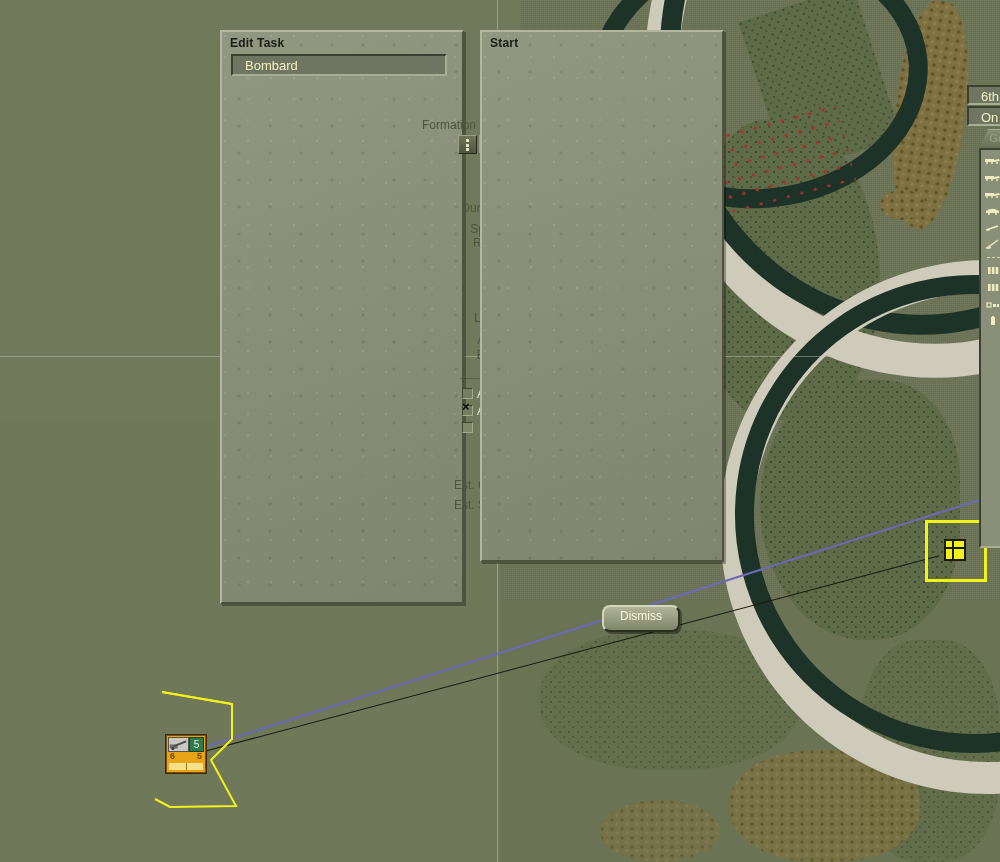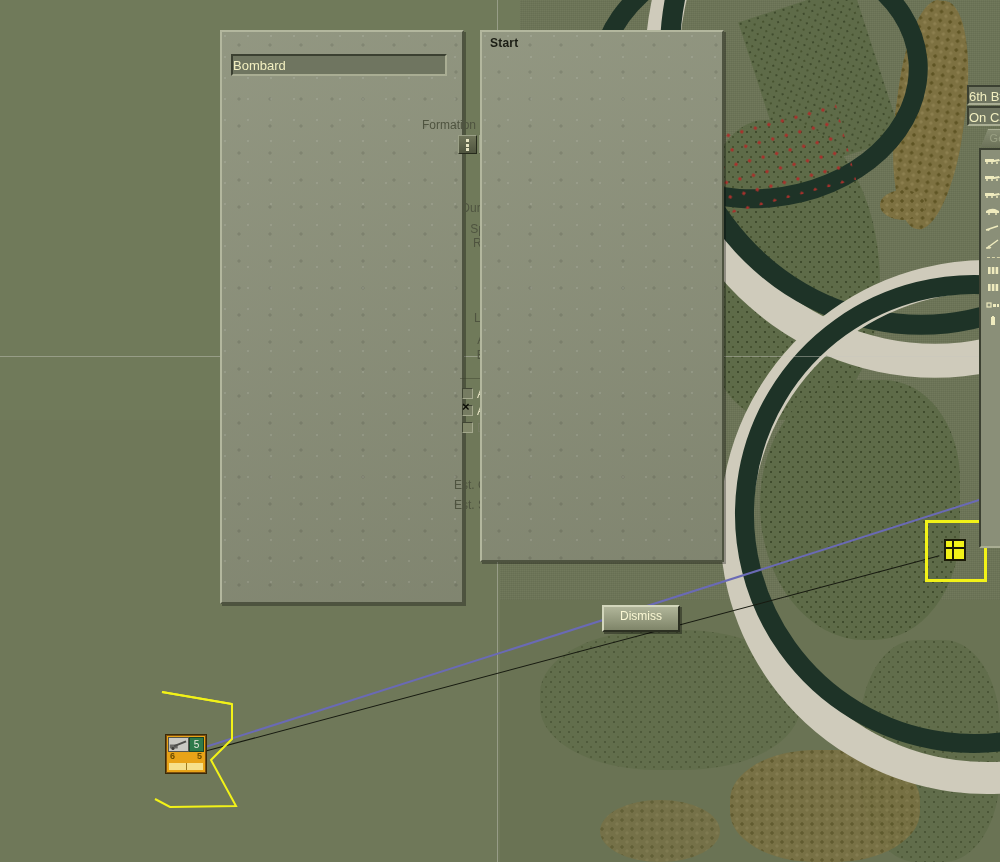--- a/index.html
+++ b/index.html
@@ -67,21 +67,21 @@
     background-size:23px 21px,31px 27px,100% 100%;
     border-top:2px solid #b3b79e;border-left:2px solid #b3b79e;
     border-right:2px solid #4e5340;border-bottom:2px solid #4e5340;
     box-shadow:2px 2px 0 rgba(0,0,0,.30);
   }
   .panel-title{color:#1b1d14;font-size:12px;font-weight:bold;padding:4px 0 0 8px;
     letter-spacing:.2px;}
 
   .field{background:#6f7560;border-top:2px solid #3b4031;border-left:2px solid #3b4031;
     border-right:2px solid #a9ad93;border-bottom:2px solid #a9ad93;
-    color:#f2efc0;font-size:13px;padding:2px 0;box-sizing:border-box;
+    color:#f2efc0;font-size:13px;padding:2px 12px;box-sizing:border-box;
     white-space:nowrap;overflow:hidden;}
 
   .lbl{color:#4f5440;font-size:12px;text-align:right;white-space:nowrap;}
 
   .btn{background:#cdc79a;
     background-image:linear-gradient(180deg,#dcd7ad 0%, #c3bd8e 55%, #b5ae7f 100%);
     border:1px solid #17190f;color:#1a1c12;font-size:12px;text-align:center;
     box-sizing:border-box;white-space:nowrap;line-height:14px;}
   .btn.sel{background:#fbf7de;background-image:linear-gradient(180deg,#ffffef,#f2eccd);}
   .btn.dark{background:#5c6149;background-image:linear-gradient(180deg,#6d7258,#4d513c);
@@ -194,20 +194,21 @@
     <div class="uc-nums">
       <span>6</span>
       <span>5</span>
     </div>
     <div class="uc-bar"></div>
   </div>
 </div>
 
 <div class="panel" style="left:220px;top:30px;width:240px;height:570px;">
 
+  <div class="panel-title">Edit Task</div>
 
   <div class="field" style="position:absolute;left:9px;top:22px;width:216px;height:22px;">Bombard</div>
 
   <div class="lbl" style="position:absolute;left:200px;top:86px;width:0;">Formation</div>
   <div class="field" style="position:absolute;left:287px;top:81px;width:140px;height:20px;">Unspecified</div>
 
   <div style="position:absolute;left:236px;top:103px;display:flex;gap:2px;">
     <div class="dice" style="width:17px;height:17px;">
       <div class="pip" style="left:7px;top:3px;"></div>
         <div class="pip" style="left:7px;top:8px;"></div>
@@ -375,21 +376,21 @@
       <div class="btn" style="width: 37px; height: 14px; line-height: 13px; font-size: 11px;">Min</div>
       <div class="btn sel" style="width: 37px; height: 14px; line-height: 13px; font-size: 11px;">Norm</div>
       <div class="btn" style="width: 37px; height: 14px; line-height: 13px; font-size: 11px;">Max</div>
     </div>
 
   <div class="lbl" style="position:absolute;left:232px;top:446px;width:110px;text-align:left;">Est. Orders Delay</div>
   <div class="tframe" style="position:absolute;left:344px;top:444px;width:62px;height:17px;">00:00:20</div>
   <div class="lbl" style="position:absolute;left:232px;top:466px;width:110px;text-align:left;">Est. Start Time</div>
   <div class="tframe" style="position:absolute;left:344px;top:464px;width:62px;height:17px;">D1, 02:50</div>
 
-  <div class="dismiss" style="position:absolute;left:380px;top:573px;width:74px;height:23px;">Dismiss</div>
+  <div class="dismiss" style="position:absolute;left:380px;top:573px;width:74px;height:23px;border-radius:8px;">Dismiss</div>
 </div>
 
 <div class="panel" style="left:480px;top:30px;width:240px;height:528px;">
 
   <div class="panel-title">Start</div>
 
   <div class="field" style="position:absolute;left:485px;top:53px;width:230px;height:20px;">6th Btry/175th Art Rgt</div>
 
   <div class="field" style="position:absolute;left:485px;top:74px;width:112px;height:20px;">On Call</div>
 

